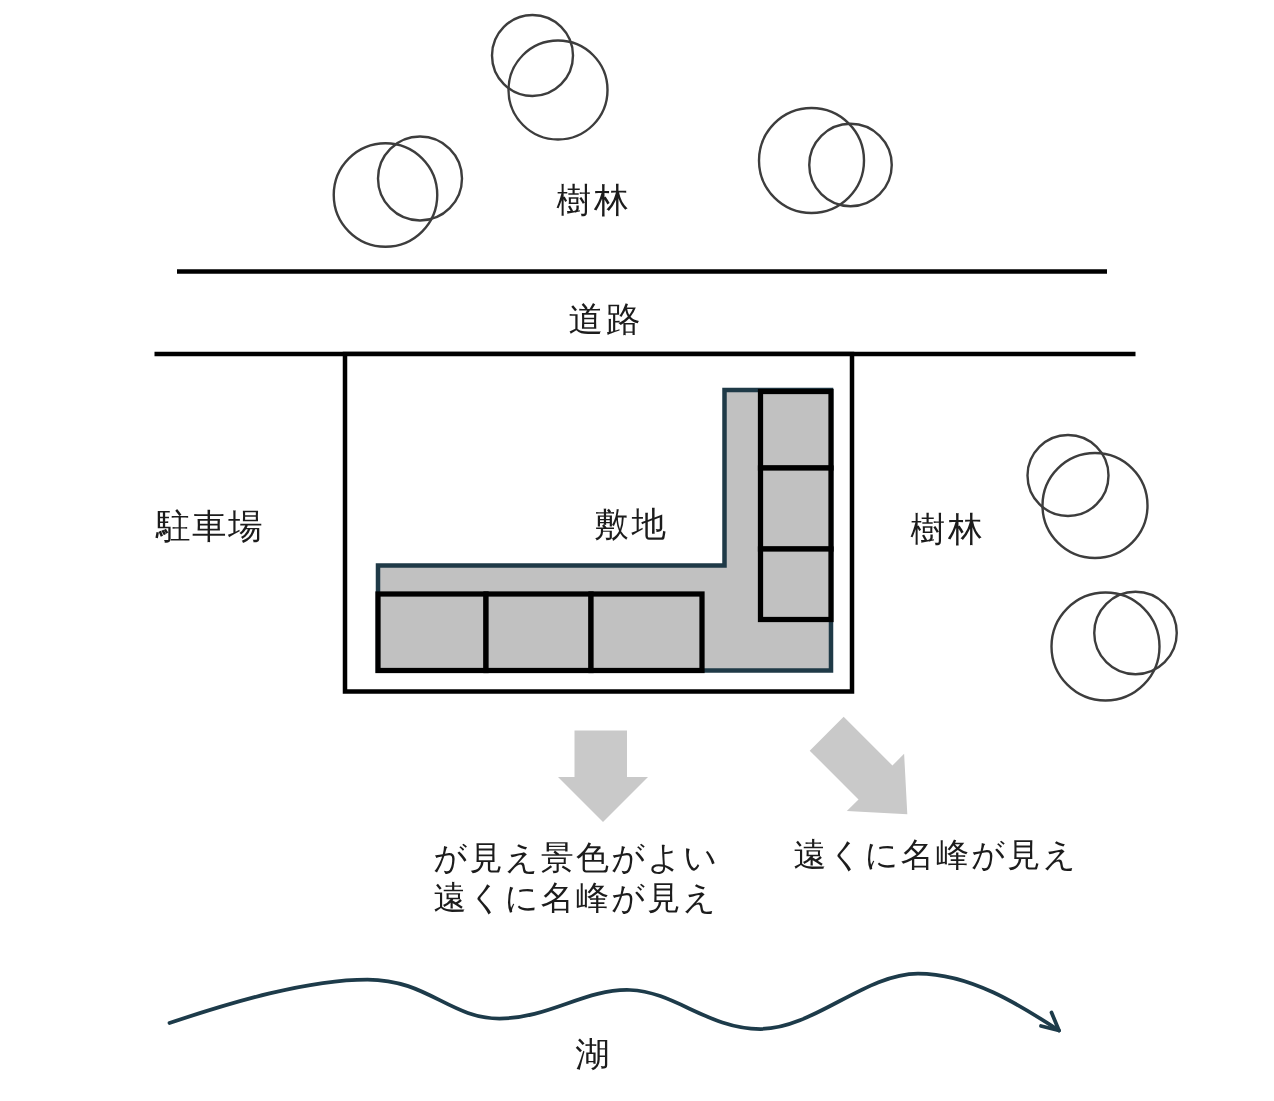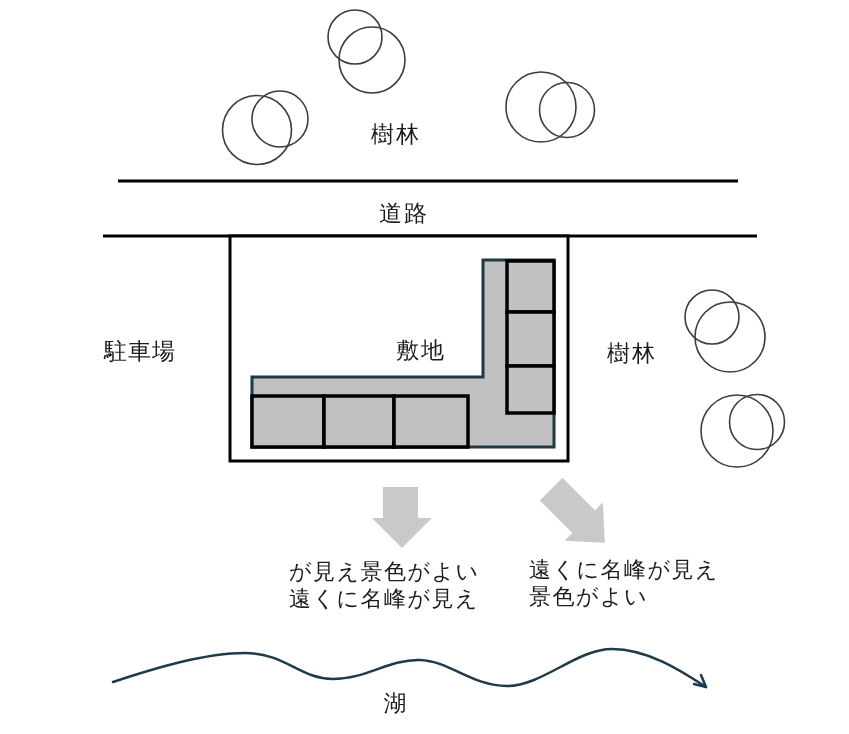--- a/index.html
+++ b/index.html
@@ -93,16 +93,15 @@
   <div class="lbl lbl-forest-right">樹林</div>
   <div class="lbl lbl-lake">湖</div>
 
   <div class="ann ann-left">
     <div>が見え景色がよい</div>
     <div>遠くに名峰が見え</div>
   </div>
 
   <div class="ann ann-right">
     <div>遠くに名峰が見え</div>
-    <div>景色がよい</div>
   </div>
 
 </div>
 
 </body></html>

